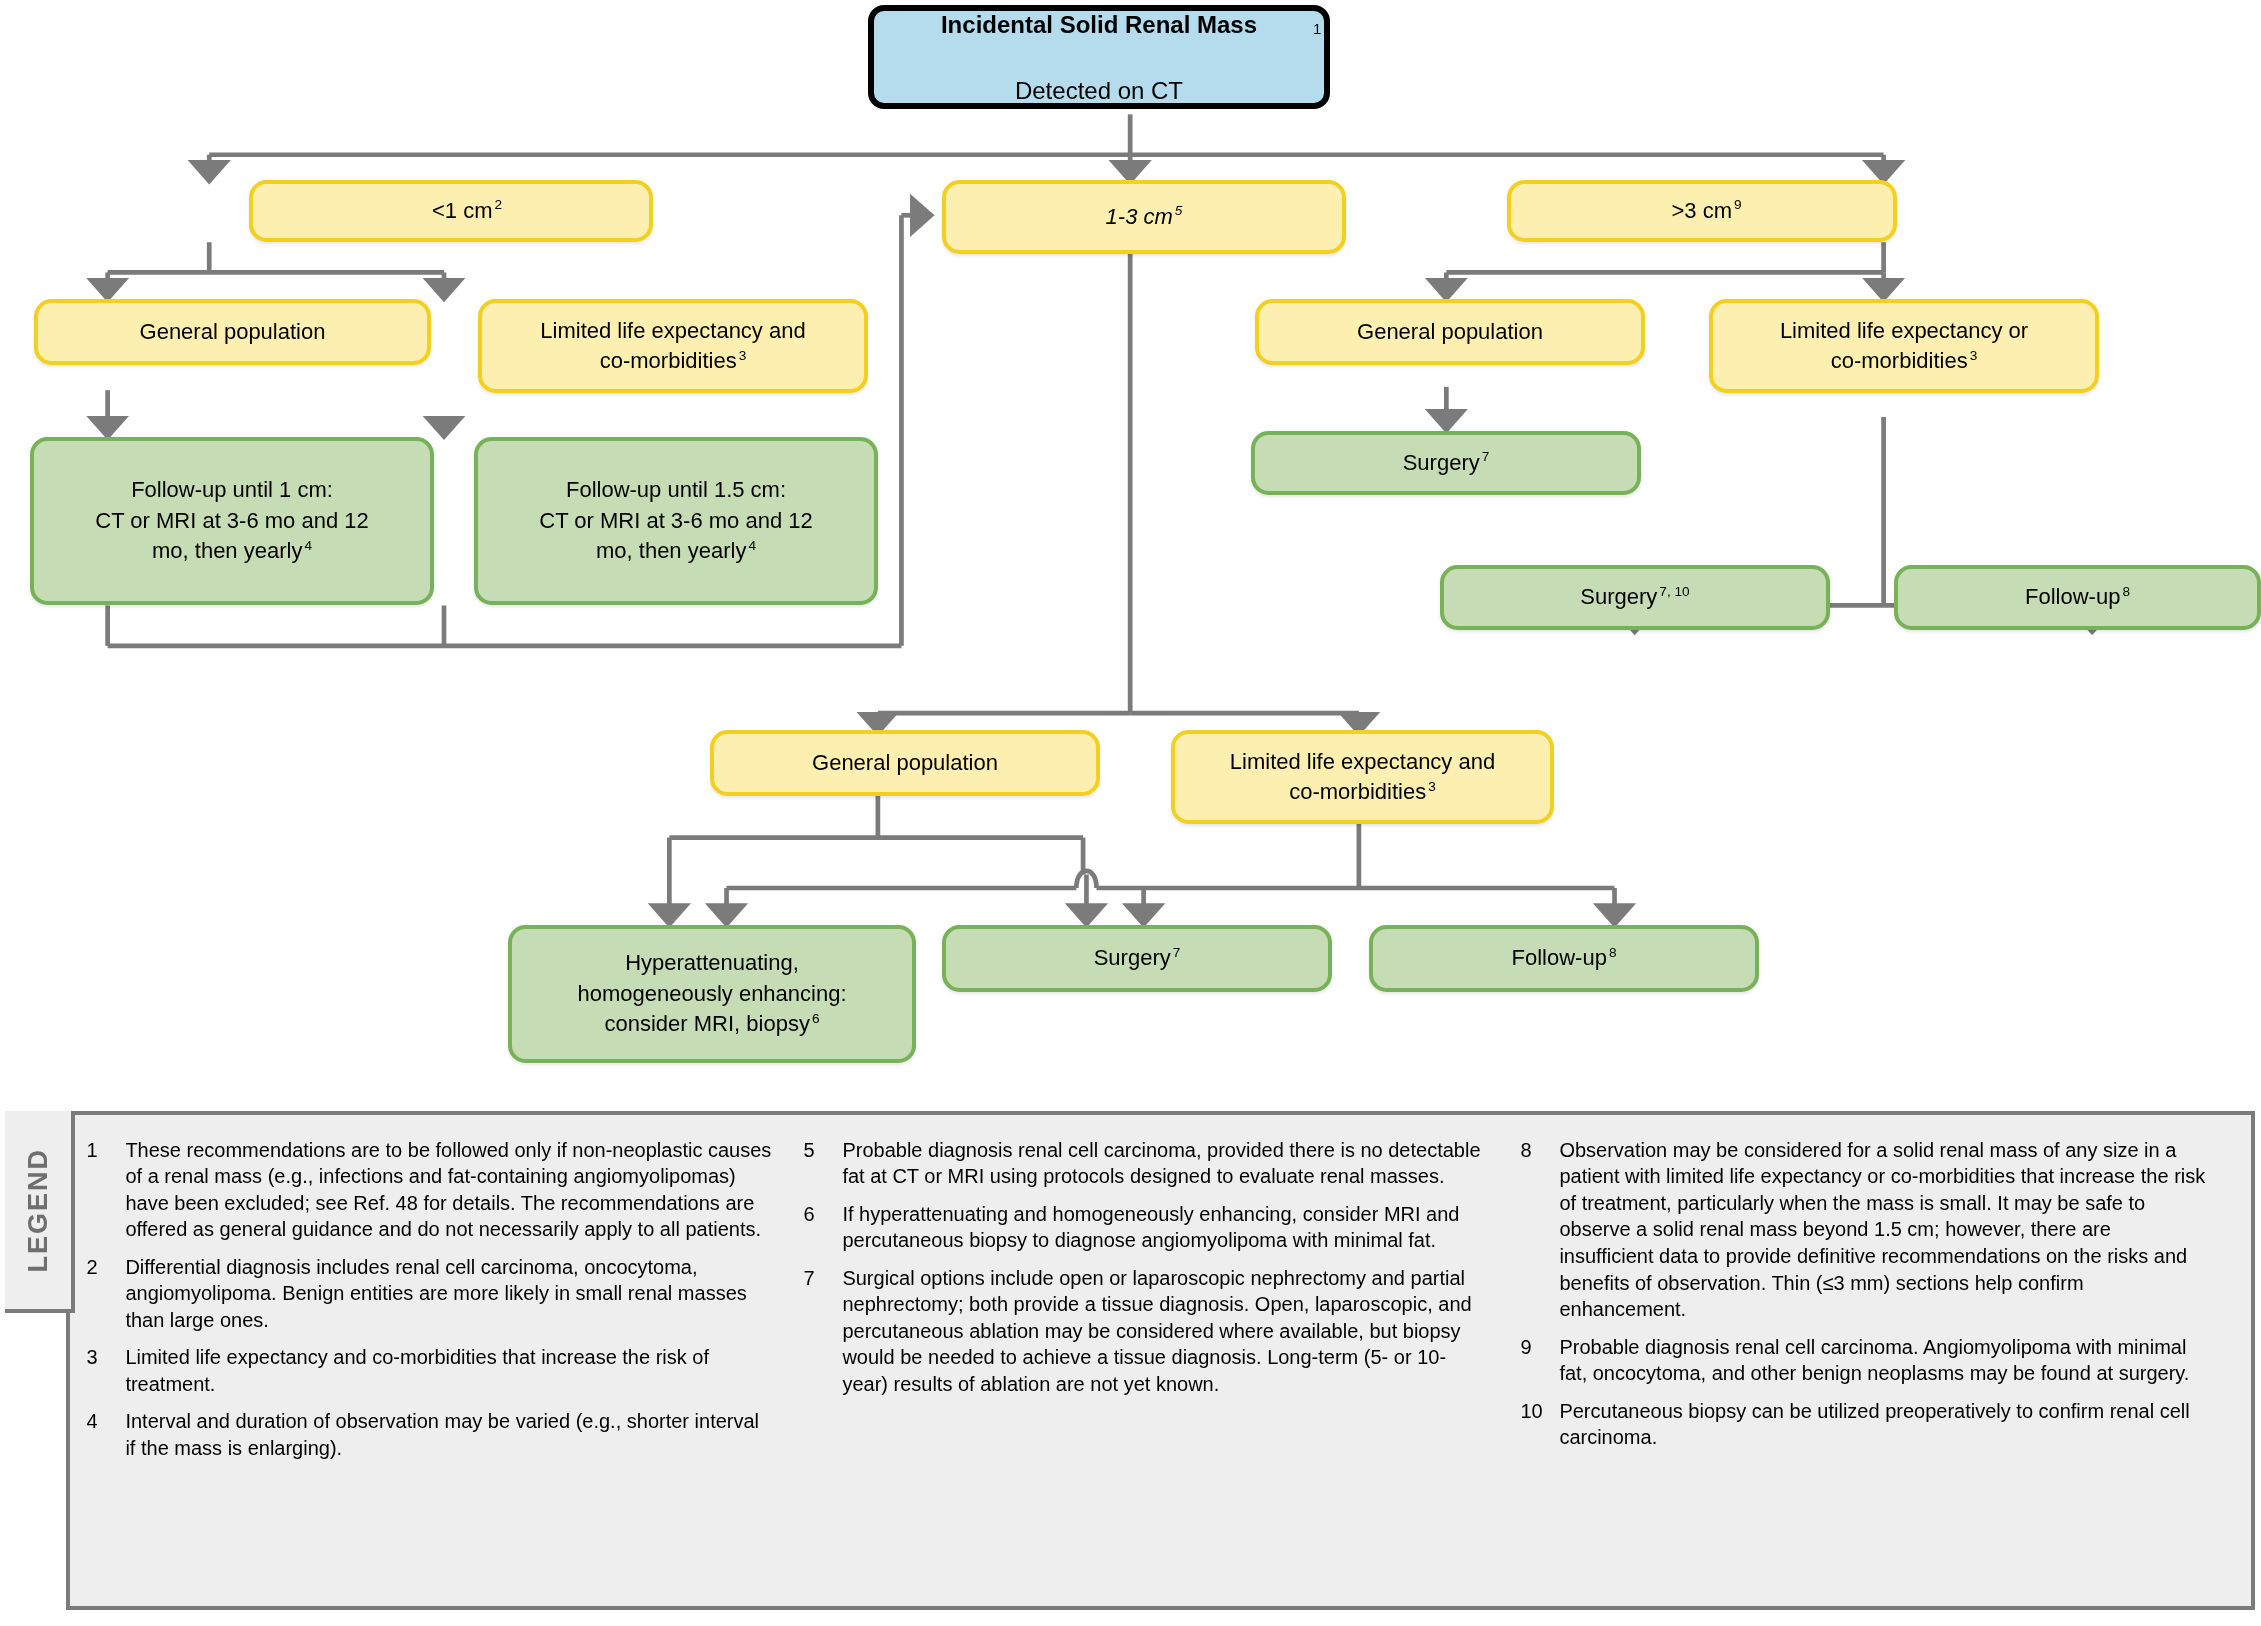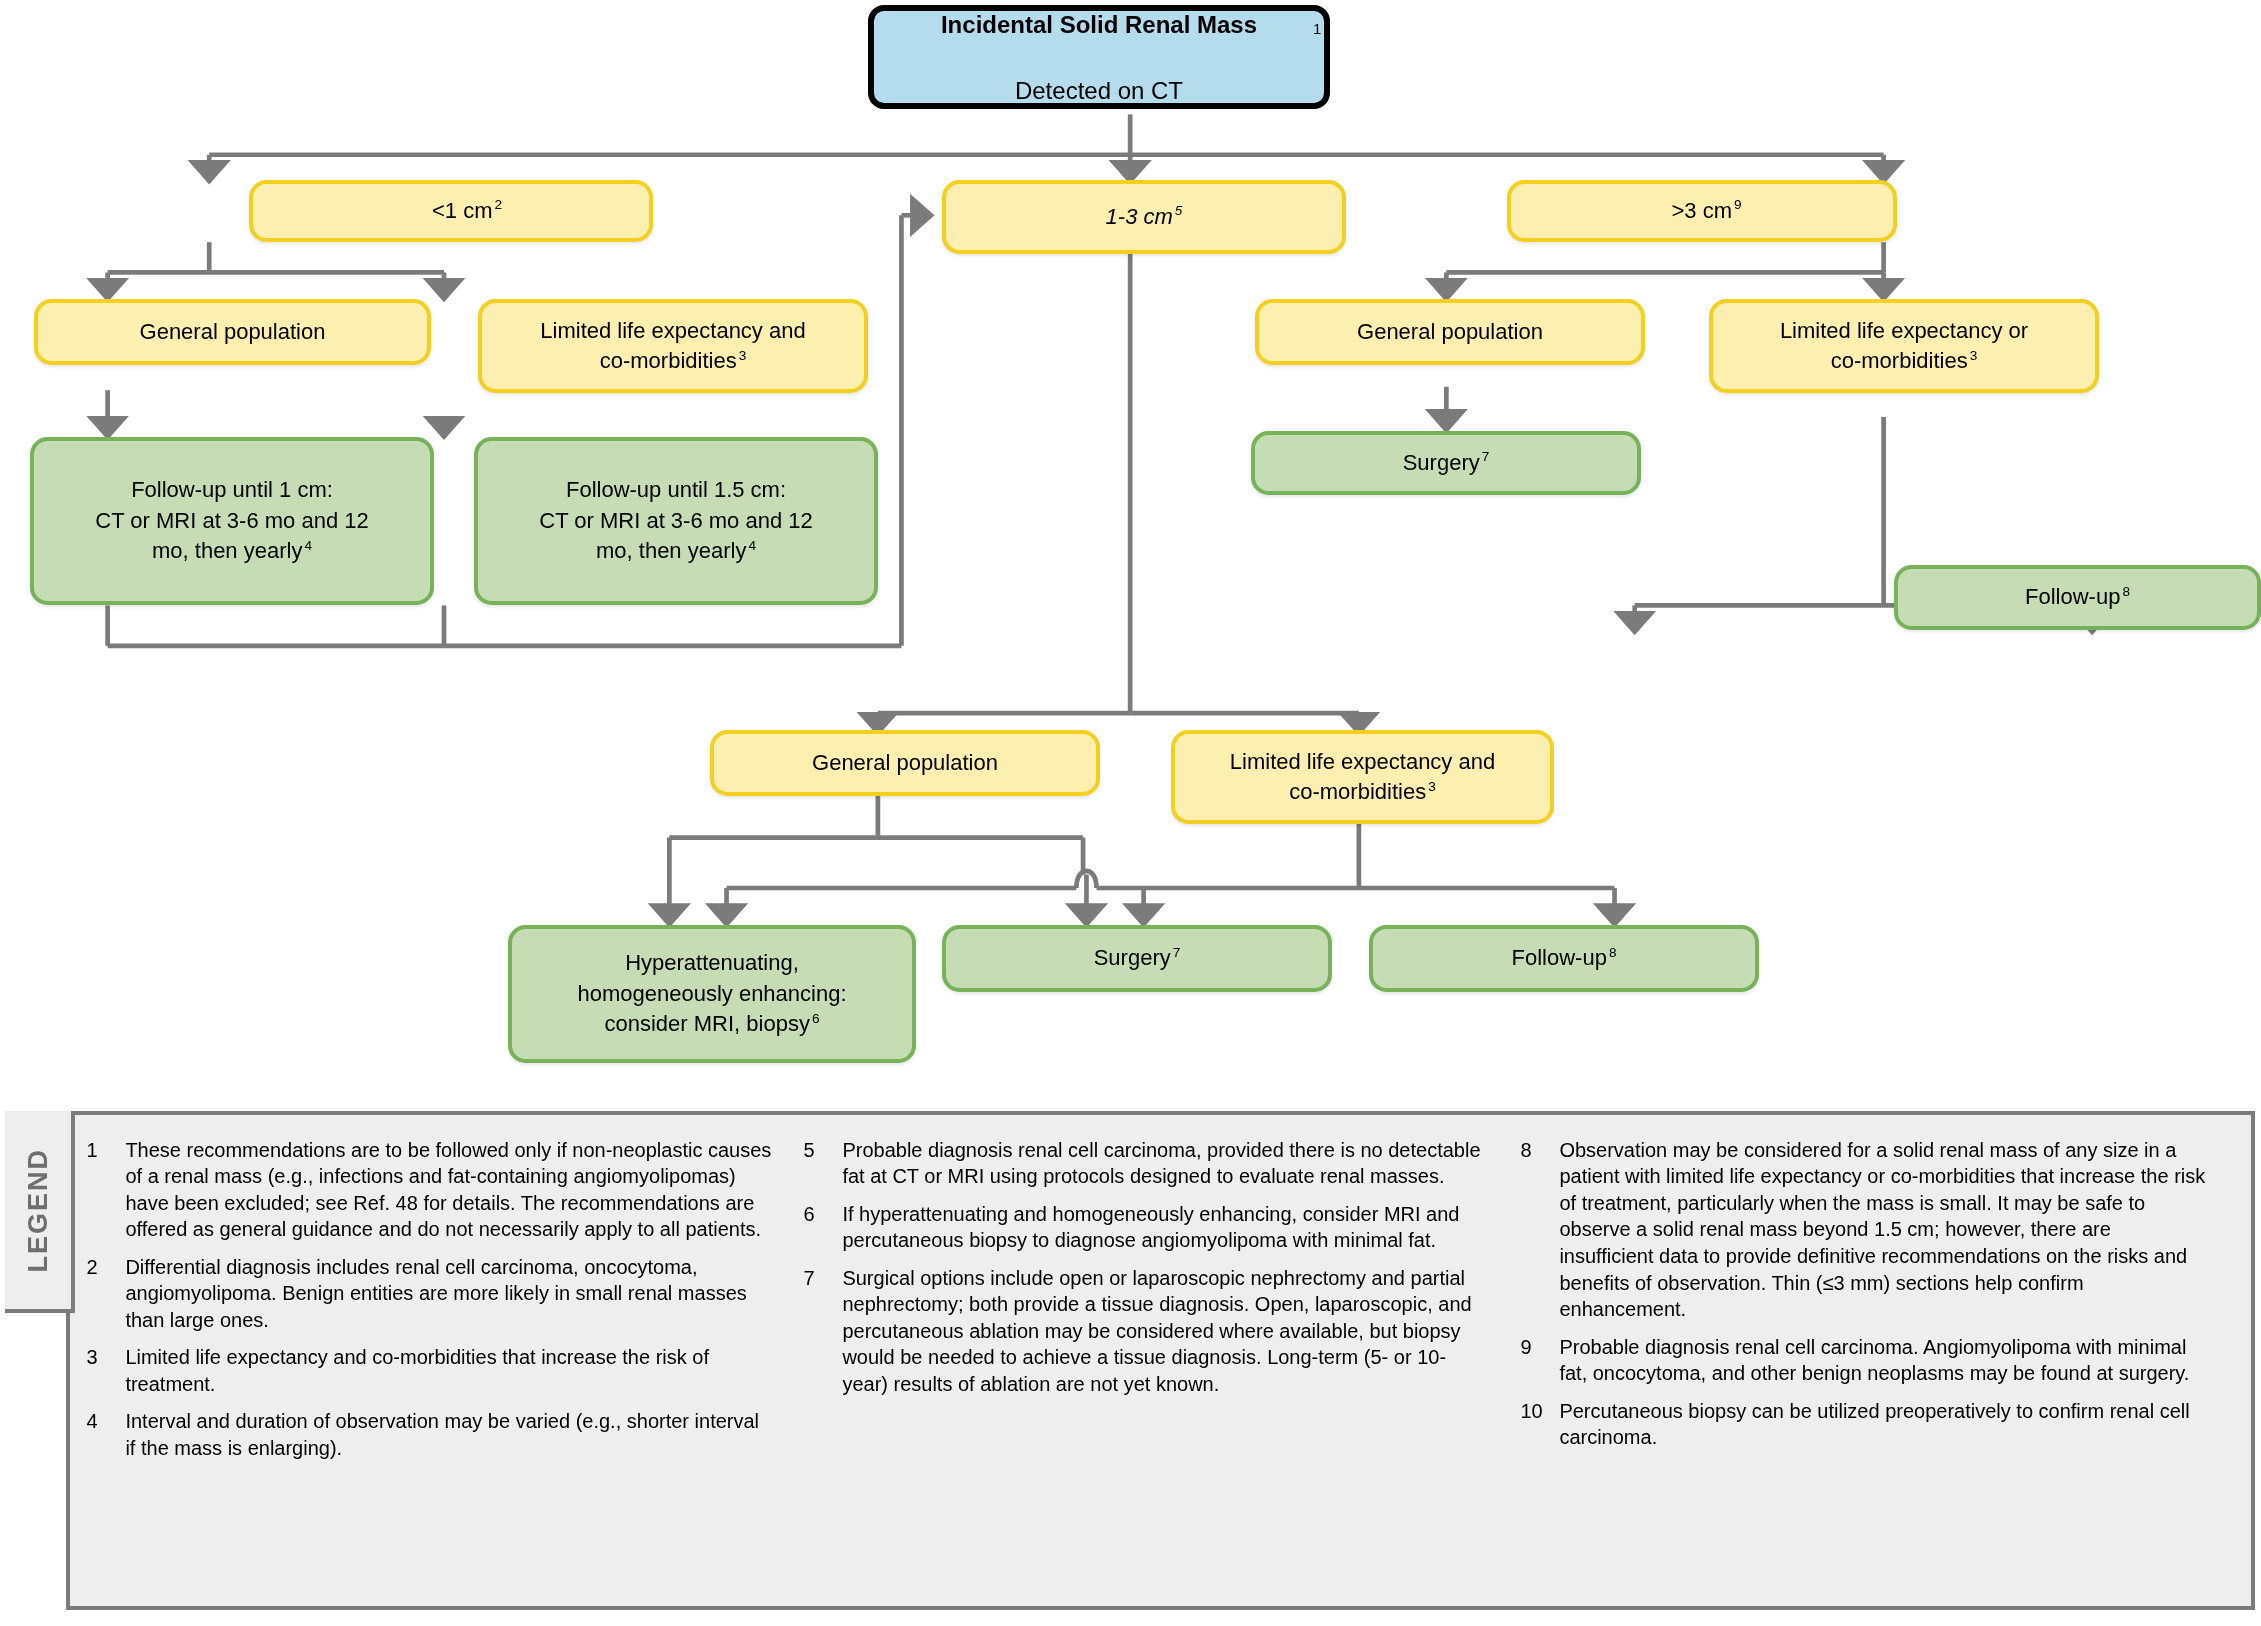--- a/index.html
+++ b/index.html
@@ -290,20 +290,23 @@
 
   <div class="node yellow" style="left:1709px; top:299px; width:390px; height:94px;">
     <span class="lbl"><span>Limited life expectancy or
 co-morbidities</span><sup>3</sup></span>
   </div>
 
   <div class="node green" style="left:1251px; top:431px; width:390px; height:64px;">
     <span class="lbl"><span>Surgery</span><sup>7</sup></span>
   </div>
 
+  <div class="node green" style="left:1440px; top:565px; width:390px; height:65px;">
+    <span class="lbl"><span>Surgery</span><sup>7, 10</sup></span>
+  </div>
 
   <div class="node green" style="left:1894px; top:565px; width:367px; height:65px;">
     <span class="lbl"><span>Follow-up</span><sup>8</sup></span>
   </div>
 
   <div class="node yellow" style="left:710px; top:730px; width:390px; height:66px;">
     <span class="lbl">General population</span>
   </div>
 
   <div class="node yellow" style="left:1171px; top:730px; width:383px; height:94px;">

